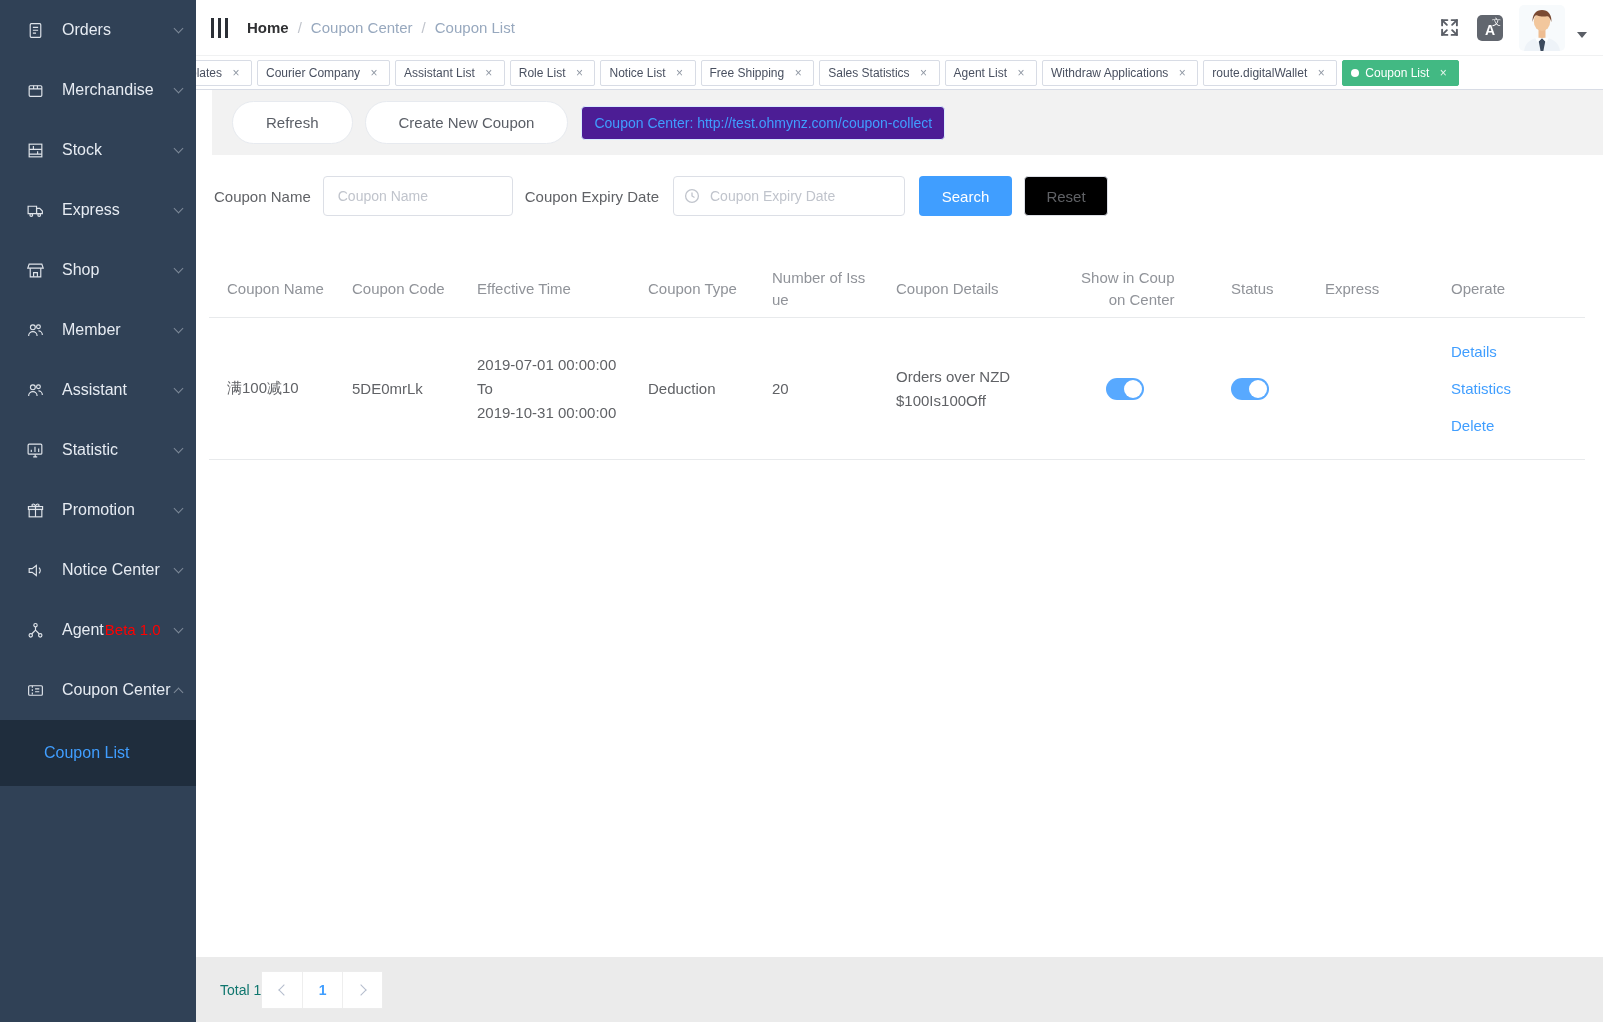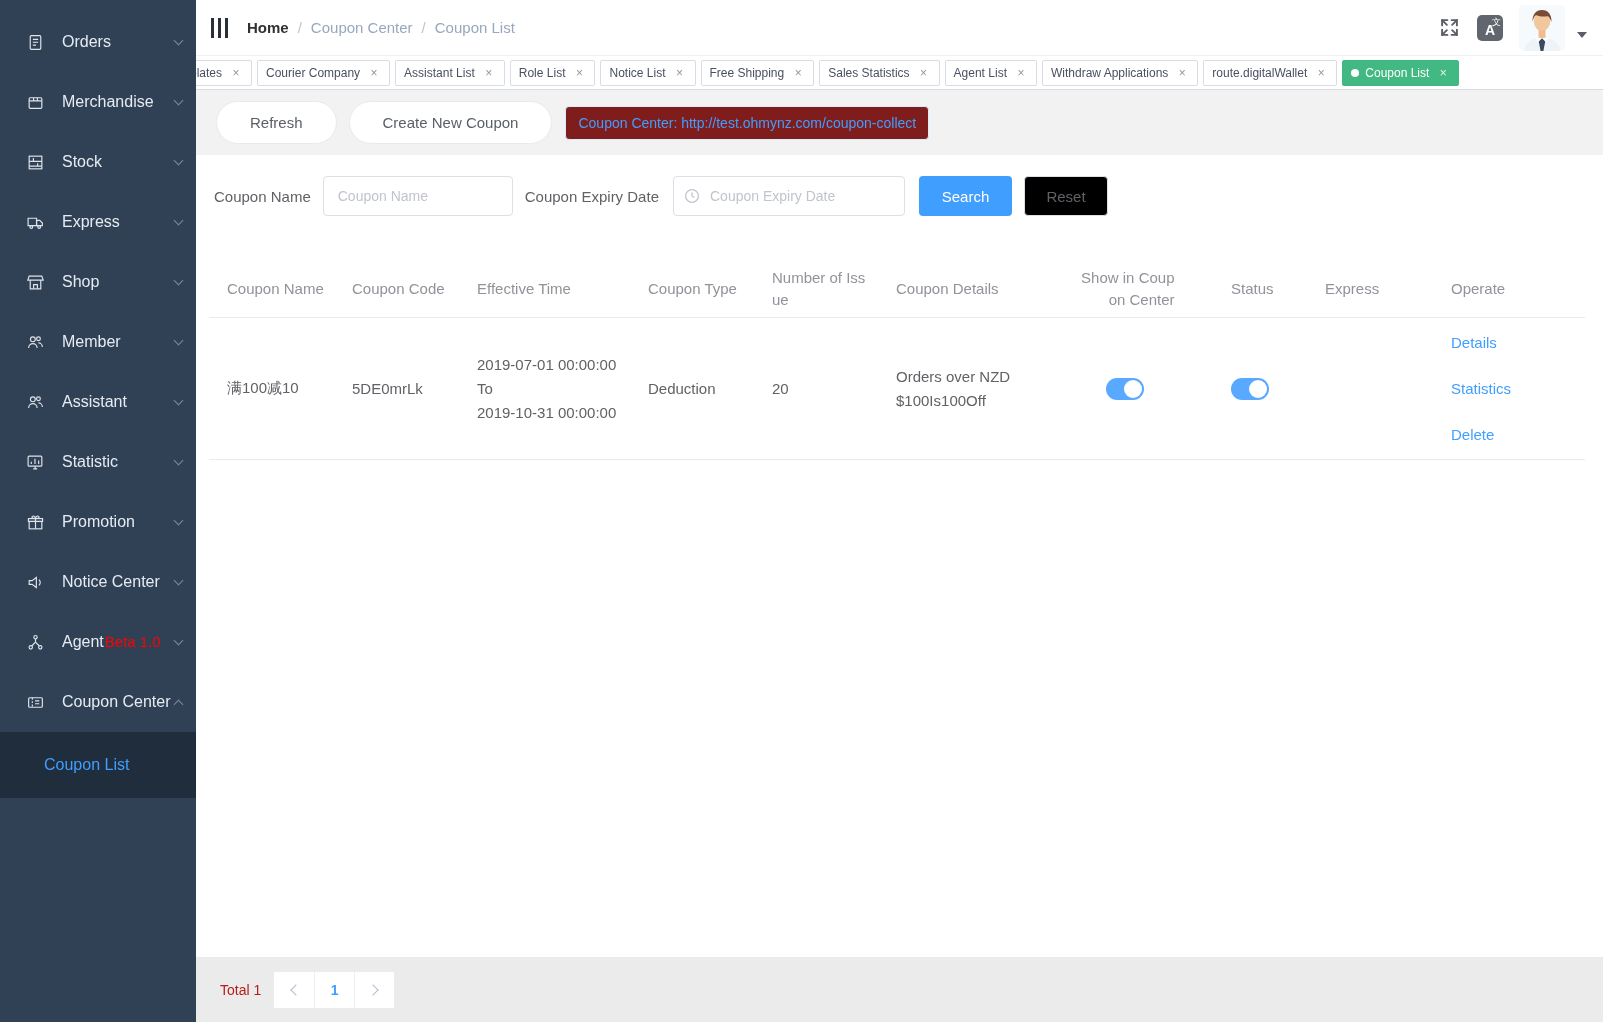--- a/index.html
+++ b/index.html
@@ -1,21 +1,21 @@
 <!DOCTYPE html>
 <html><head>
 <meta charset="utf-8">
 <style>
   * { margin:0; padding:0; box-sizing:border-box; }
   html,body { width:1603px; height:1022px; }
   body { font-family:"Liberation Sans","DejaVu Sans",sans-serif; background:#fff; overflow:hidden; position:relative; }
 
   
   .sidebar { position:absolute; left:0; top:0; width:196px; height:1022px; background:#304156; z-index:5; }
-  .menu { padding-top:12px; }
+  .menu { padding-top:0; }
   .menu-item { height:60px; display:flex; align-items:center; padding:0 14px 0 26px; color:#e6ebf2; font-size:16px; cursor:pointer; }
   .menu-item .mi { width:19px; height:19px; margin-right:17px; color:#dfe4ea; flex:none; }
   .menu-item .ml { flex:1; white-space:nowrap; overflow:hidden; }
   .beta { color:#ff0000; font-size:15px; margin-left:1px; }
   .caret { width:7px; height:7px; border-right:1.5px solid #7d8a99; border-bottom:1.5px solid #7d8a99; transform:rotate(45deg); margin-top:-4px; flex:none; }
   .caret.up { transform:rotate(-135deg); margin-top:4px; }
   .submenu-item { height:66px; display:flex; align-items:center; padding-left:44px; background:#1f2d3d; color:#409eff; font-size:16px; cursor:pointer; }
 
   
   .main { position:absolute; left:196px; top:0; width:1407px; height:1022px; background:#fff; }
@@ -37,24 +37,24 @@
   
   .tagsview { height:34px; display:flex; align-items:center; background:#fff; border-bottom:1px solid #d8dce5; overflow:hidden; white-space:nowrap; }
   .tag { height:26px; display:inline-flex; align-items:center; border:1px solid #d8dce5; background:#fff; color:#495060; font-size:12px; padding:0 8px; margin-left:5px; border-radius:2px; cursor:pointer; flex:none; }
   .tag.clipped { margin-left:-15px; }
   .tag .tag-close { margin-left:7px; color:#8f97a3; font-size:12px; width:14px; text-align:center; border-radius:50%; }
   .tag.active { background:#42b983; border-color:#42b983; color:#fff; }
   .tag.active .tag-close { color:#e8f7ef; }
   .tag-dot { width:8px; height:8px; border-radius:50%; background:#fff; margin-right:6px; }
 
   
-  .action-strip { height:65px; background:#f2f2f2; display:flex; align-items:center; padding-left:20px; }
+  .action-strip { height:65px; background:#f2f2f2; display:flex; align-items:center; padding-left:20px;margin-left:16px; }
   .btn-pill { height:43px; padding:0 33px; border-radius:22px; background:#fff; border:1px solid #e7eaef; font-size:15px; color:#5a5e66; cursor:pointer; font-family:inherit; }
   .btn-pill + .btn-pill { margin-left:12px; }
-  .link-box { margin-left:13px; height:34px; display:flex; align-items:center; background:#7f1d1d; border:1px solid #d9ecff; border-radius:4px; padding:4px 12px; color:#409eff; font-size:14px; cursor:pointer; text-decoration:none; }
+  .link-box { margin-left:13px; height:34px; display:flex; align-items:center; background:#4c1d95; border:1px solid #d9ecff; border-radius:4px; padding:4px 12px; color:#409eff; font-size:14px; cursor:pointer; text-decoration:none; }
 
   
   .filter-row { display:flex; align-items:center; margin:21px 0 0 18px; }
   .f-label { font-size:15px; color:#606266; }
   .f-input { width:190px; height:40px; border:1px solid #dcdfe6; border-radius:4px; margin-left:12px; padding:0 14px; font-size:14px; color:#606266; font-family:inherit; outline:none; }
   .f-input::placeholder, .date-wrap input::placeholder { color:#c0c4cc; }
   .f-label.second { margin-left:12px; }
   .date-wrap { position:relative; margin-left:14px; }
   .date-wrap input { width:232px; height:40px; border:1px solid #dcdfe6; border-radius:4px; padding:0 14px 0 36px; font-size:14px; color:#606266; font-family:inherit; outline:none; }
   .clock-icon { position:absolute; left:11px; top:12px; width:16px; height:16px; color:#c0c4cc; }
@@ -69,26 +69,26 @@
   .tc { padding:0 10px 0 18px; flex:none; }
   .c0{width:125px} .c1{width:125px} .c2{width:171px} .c3{width:124px} .c4{width:124px}
   .c5{width:151px} .c6{width:184px} .c7{width:94px} .c8{width:126px} .c9{width:116px}
   .hd-wrap { max-width:101px; word-break:break-all; line-height:22px; }
   .c6 .hd-wrap { margin:0 auto; text-align:right; max-width:99px; }
   .c6 { text-align:center; }
   .eff-line { line-height:24px; }
   .details-text { overflow-wrap:break-word; line-height:24px; }
   .switch { display:inline-block; width:38px; height:22px; border-radius:11px; background:#58a9ff; position:relative; cursor:pointer; vertical-align:middle; }
   .switch::after { content:""; position:absolute; right:2px; top:2px; width:18px; height:18px; border-radius:50%; background:#fff; }
-  .ops { display:flex; flex-direction:column; gap:26px; }
+  .ops { display:flex; flex-direction:column; gap:17px; }
   .ops a { color:#409eff; font-size:15px; text-decoration:none; cursor:pointer; line-height:20px; }
 
   
   .footer { position:absolute; left:0; bottom:0; width:1407px; height:65px; background:#ebebeb; display:flex; align-items:center; padding-left:24px; }
-  .total-label { font-size:14px; color:#b91c1c; margin-right:12px; }
+  .total-label { font-size:14px; color:#0f766e; }
   .pager { display:flex; background:#fff; border:1px solid #ececec; }
   .pg { width:40px; height:36px; display:flex; align-items:center; justify-content:center; cursor:pointer; background:#fff; }
   .pg + .pg { border-left:1px solid #eee; }
   .pg-num { color:#409eff; font-weight:bold; font-size:14px; }
   .pchev { width:8px; height:8px; border-right:1.6px solid #b4bccc; border-bottom:1.6px solid #b4bccc; }
   .pchev.left { transform:rotate(135deg); margin-left:3px; }
   .pchev.right { transform:rotate(-45deg); margin-right:3px; }
 </style>
 </head>
 <body>

